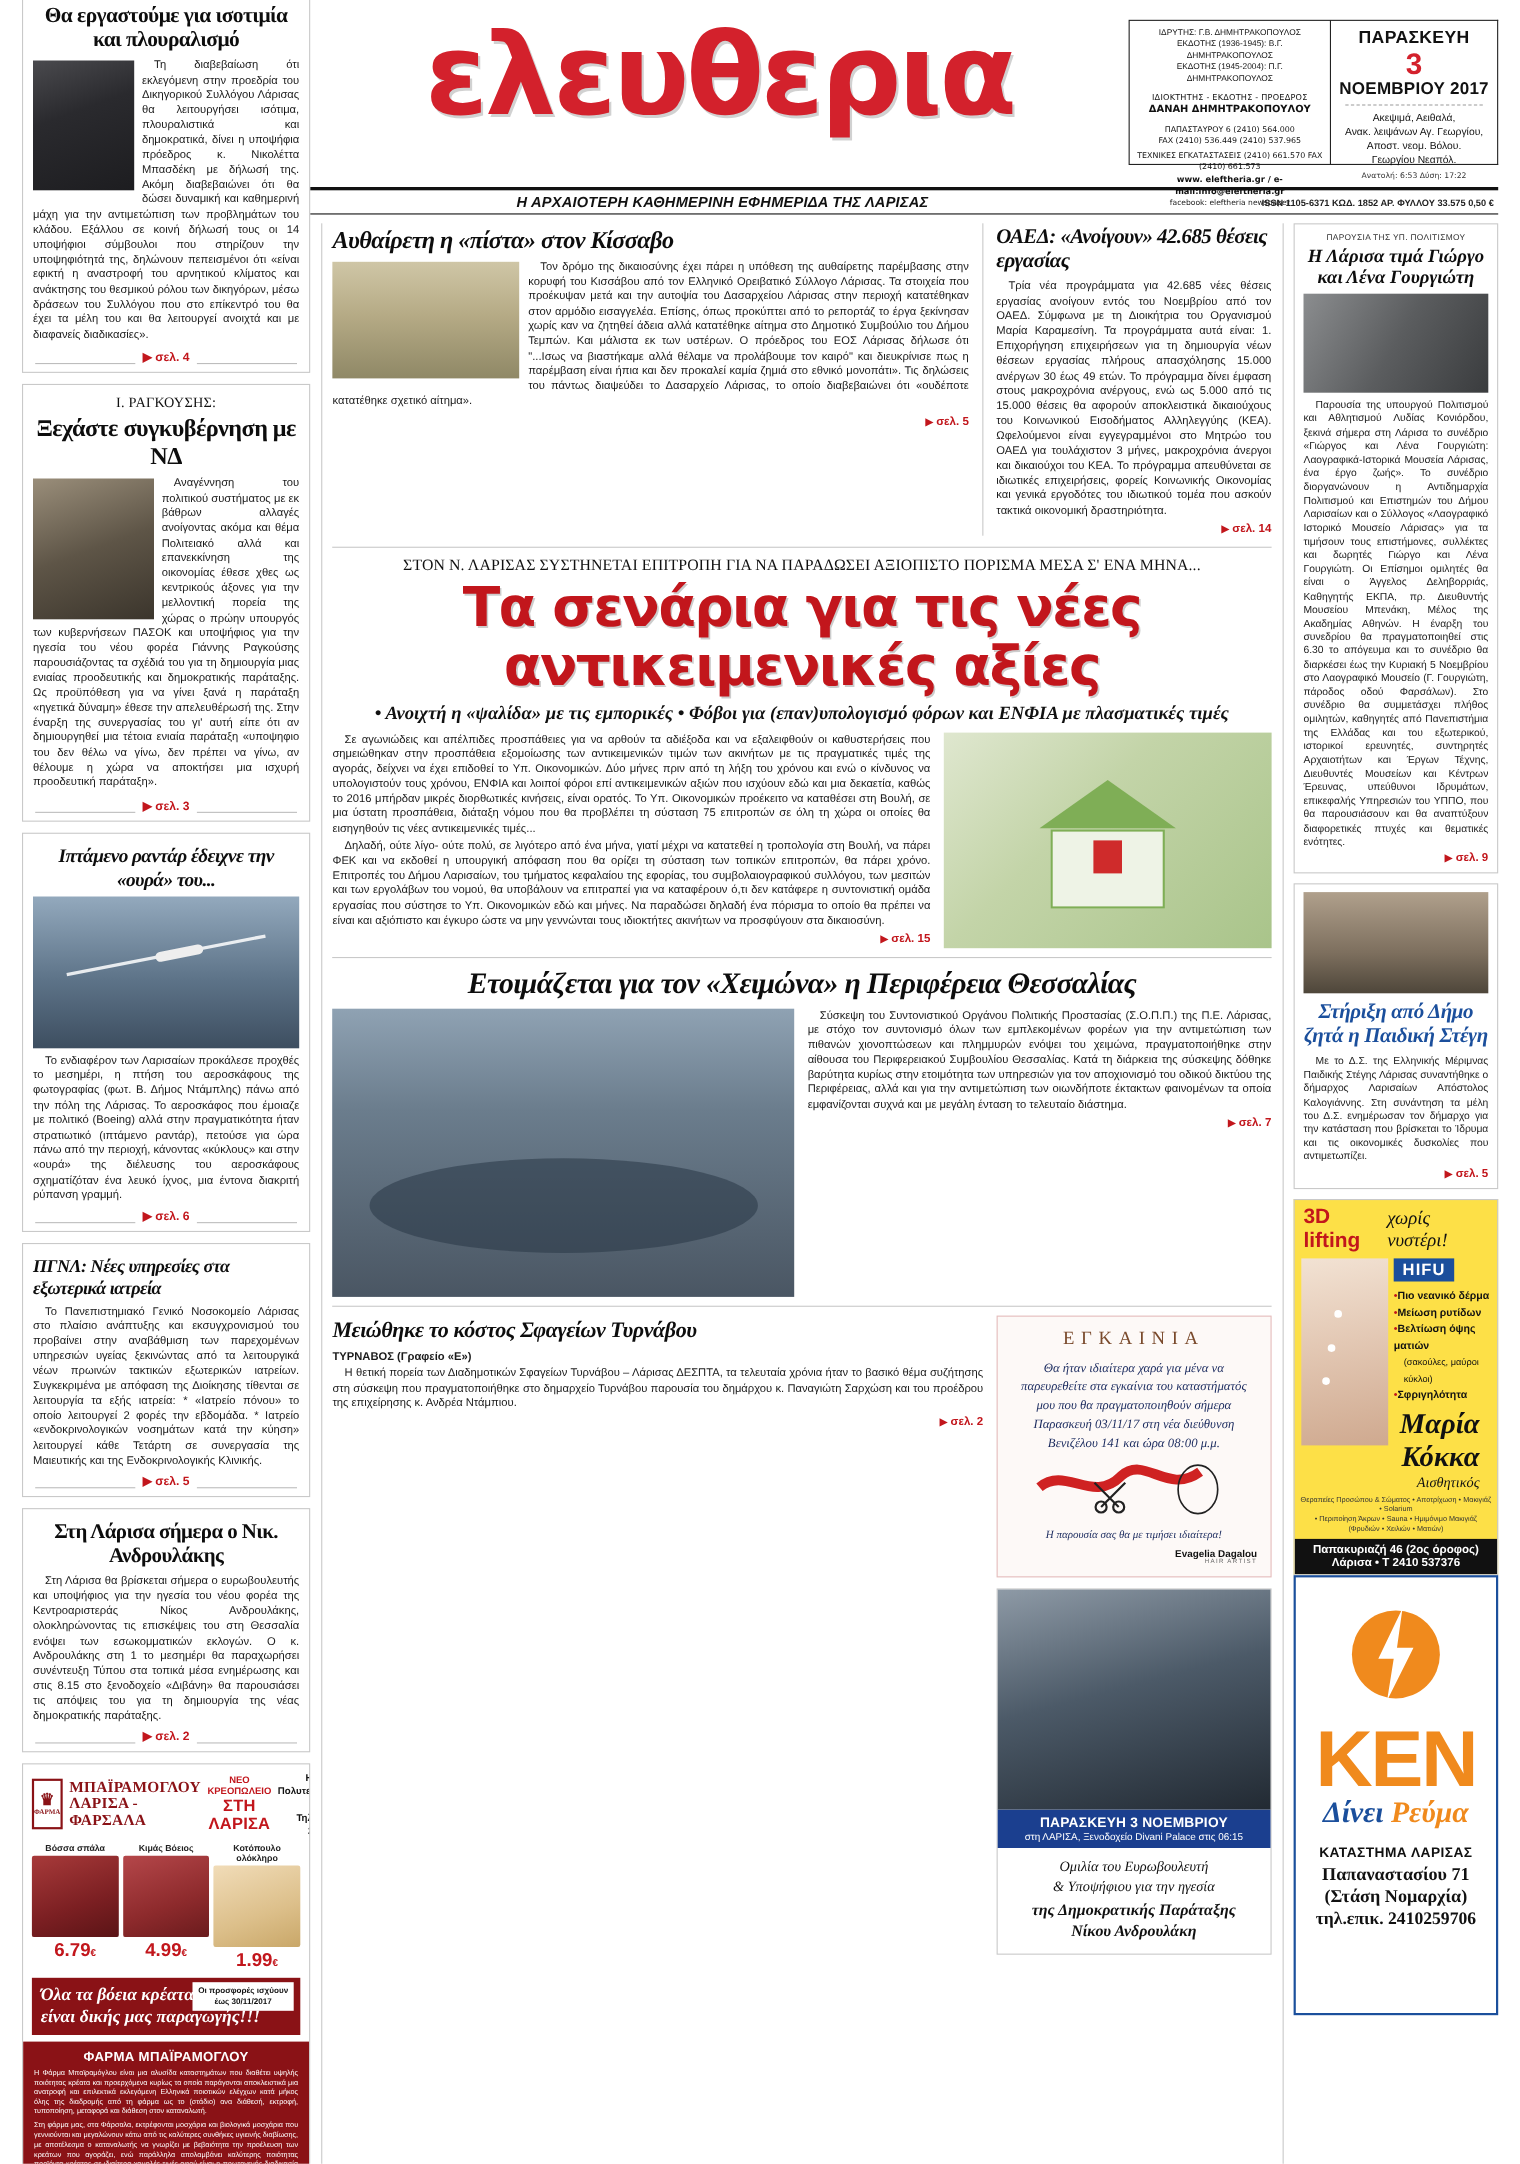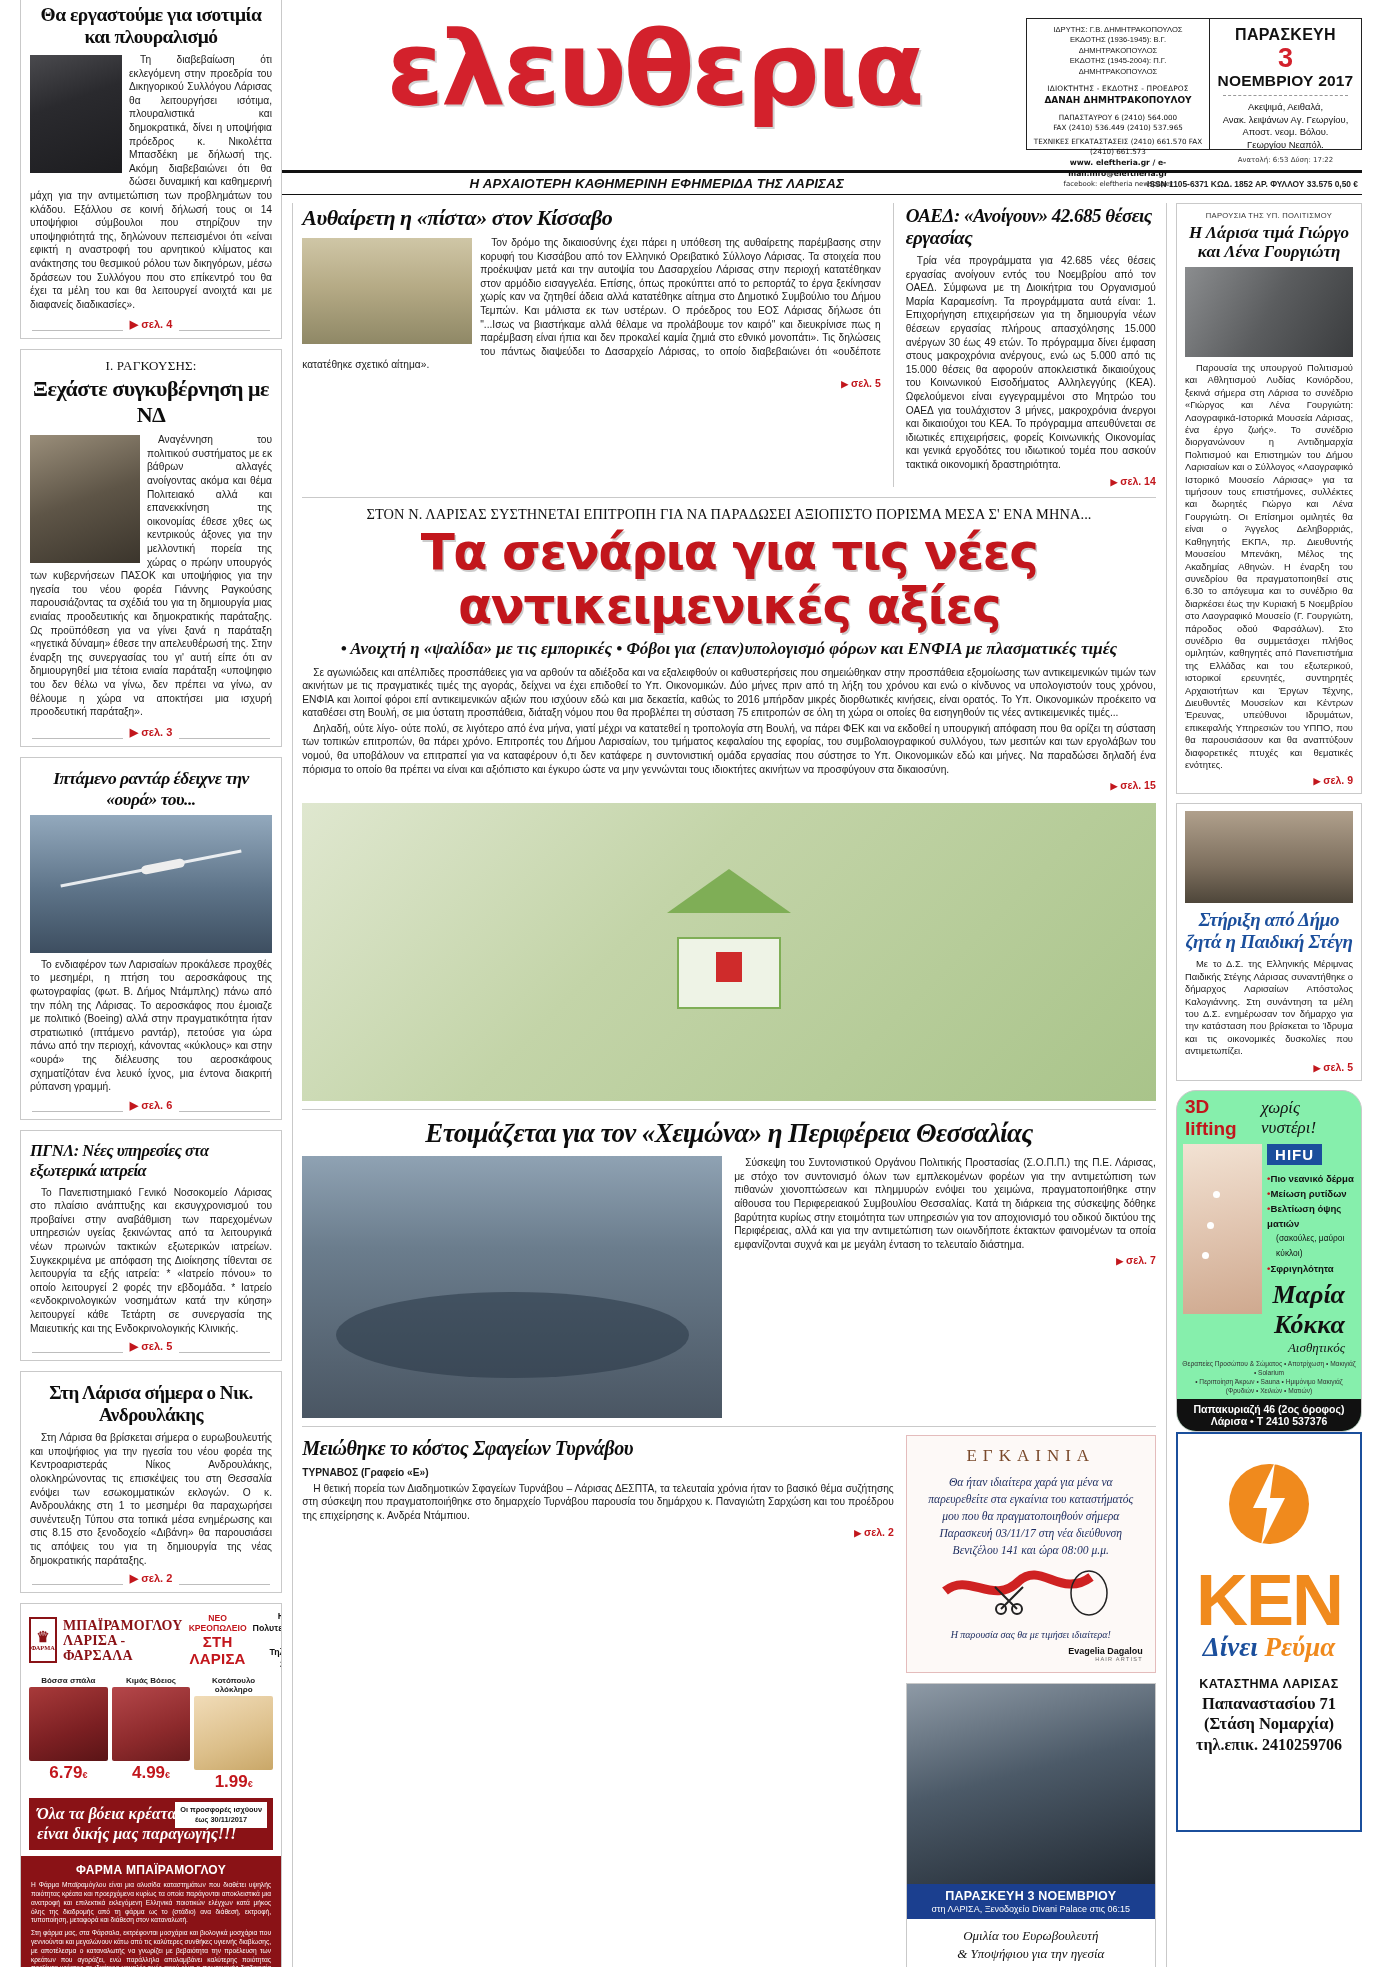--- a/index.html
+++ b/index.html
@@ -205,21 +205,21 @@
   .ad-ken { background:#fff; display:flex; flex-direction:column; align-items:center; justify-content:flex-start; }
   .ken-bolt { margin-top:10px; }
   .ken-name { font-family:"Liberation Sans",sans-serif; font-weight:bold; font-size:72px; color:#f08a1d; letter-spacing:-2px; line-height:72px; }
   .ken-sub { font-family:"Liberation Serif",serif; font-style:italic; font-weight:700; font-size:27px; color:#1b4f9c; margin-top:-4px;}
   .ken-sub .or { color:#f08a1d; }
   .ken-store { margin-top:14px; text-align:center; font-family:"Liberation Sans",sans-serif; }
   .ken-store .a { font-size:12.5px; font-weight:700; letter-spacing:.4px; }
   .ken-store .b { font-family:"Liberation Serif",serif; font-size:16.5px; font-weight:700; margin-top:3px;}
   .ken-store .c { font-family:"Liberation Serif",serif; font-size:16px; font-weight:700; margin-top:2px;}
 
-  .ad-hifu { background:#86efac;border-radius:20px; }
+  .ad-hifu { background:#fde047; }
   .hifu-top { display:flex; align-items:center; justify-content:space-between; padding:5px 8px 0 8px;}
   .hifu-3d { font-family:"Liberation Sans",sans-serif; font-weight:bold; font-size:19px; color:#c2161c; }
   .hifu-script { font-family:"Liberation Serif",serif; font-style:italic; font-size:17px; color:#111; }
   .hifu-body { display:flex; gap:5px; padding:4px 6px 0 6px; }
   .hifu-face { width:46%; height:170px; background:linear-gradient(170deg,#f2e2d3,#e3c8b4 45%,#cfa98f); position:relative;}
   .hifu-right { flex:1; }
   .hifu-badge { background:#1b4f9c; color:#fff; font-family:"Liberation Sans",sans-serif; font-weight:bold; font-size:15px; padding:2px 8px; display:inline-block; letter-spacing:1px;}
   .hifu-list { list-style:none; margin:6px 0 0 0; padding:0; font-family:"Liberation Sans",sans-serif; font-size:9.6px; font-weight:700; line-height:15px;}
   .hifu-list li::before { content:"\2022 "; color:#c2161c; }
   .hifu-list .nb { font-weight:400; font-size:8.4px; display:block; padding-left:9px;}
@@ -456,21 +456,21 @@
         </div>
       </div>
 
       <div class="divider-h" style="margin-top:10px;"></div>
 
       <div>
         <div class="main-kicker">ΣΤΟΝ Ν. ΛΑΡΙΣΑΣ ΣΥΣΤΗΝΕΤΑΙ ΕΠΙΤΡΟΠΗ ΓΙΑ ΝΑ ΠΑΡΑΔΩΣΕΙ ΑΞΙΟΠΙΣΤΟ ΠΟΡΙΣΜΑ ΜΕΣΑ Σ' ΕΝΑ ΜΗΝΑ...</div>
         <div class="main-head">Τα σενάρια για τις νέες αντικειμενικές αξίες</div>
         <div class="main-bullets">• Ανοιχτή η «ψαλίδα» με τις εμπορικές  • Φόβοι για (επαν)υπολογισμό φόρων και ΕΝΦΙΑ με πλασματικές τιμές</div>
 
-        <div style="display:flex;gap:12px;flex-direction:column;">
+        <div style="display:flex;gap:12px;">
           <div style="flex:1">
             <div class="body-text">
               <p>Σε αγωνιώδεις και απέλπιδες προσπάθειες για να αρθούν τα αδιέξοδα και να εξαλειφθούν οι καθυστερήσεις που σημειώθηκαν στην προσπάθεια εξομοίωσης των αντικειμενικών τιμών των ακινήτων με τις πραγματικές τιμές της αγοράς, δείχνει να έχει επιδοθεί το Υπ. Οικονομικών. Δύο μήνες πριν από τη λήξη του χρόνου και ενώ ο κίνδυνος να υπολογιστούν τους χρόνου, ΕΝΦΙΑ και λοιποί φόροι επί αντικειμενικών αξιών που ισχύουν εδώ και μια δεκαετία, καθώς το 2016 μπήρδαν μικρές διορθωτικές κινήσεις, είναι ορατός. Το Υπ. Οικονομικών προέκειτο να καταθέσει στη Βουλή, σε μια ύστατη προσπάθεια, διάταξη νόμου που θα προβλέπει τη σύσταση 75 επιτροπών σε όλη τη χώρα οι οποίες θα εισηγηθούν τις νέες αντικειμενικές τιμές...</p>
               <p>Δηλαδή, ούτε λίγο- ούτε πολύ, σε λιγότερο από ένα μήνα, γιατί μέχρι να κατατεθεί η τροπολογία στη Βουλή, να πάρει ΦΕΚ και να εκδοθεί η υπουργική απόφαση που θα ορίζει τη σύσταση των τοπικών επιτροπών, θα πάρει χρόνο. Επιτροπές του Δήμου Λαρισαίων, του τμήματος κεφαλαίου της εφορίας, του συμβολαιογραφικού συλλόγου, των μεσιτών και των εργολάβων του νομού, θα υποβάλουν να επιτραπεί για να καταφέρουν ό,τι δεν κατάφερε η συντονιστική ομάδα εργασίας που σύστησε το Υπ. Οικονομικών εδώ και μήνες. Να παραδώσει δηλαδή ένα πόρισμα το οποίο θα πρέπει να είναι και αξιόπιστο και έγκυρο ώστε να μην γεννώνται τους ιδιοκτήτες ακινήτων να προσφύγουν στα δικαιοσύνη.</p>
             </div>
             <div class="sel"><span class="tri">▶</span> <span>σελ. 15</span></div>
           </div>
           <div class="ph-img house-money" style="flex:0 0 298px;height:196px;position:relative;">
             <div style="position:absolute;left:50%;top:22%;transform:translateX(-50%);width:0;height:0;border-left:62px solid transparent;border-right:62px solid transparent;border-bottom:44px solid #7fae56;"></div>
             <div style="position:absolute;left:50%;top:45%;transform:translateX(-50%);width:104px;height:72px;background:#eef3e6;border:2px solid #7fae56;"></div>

